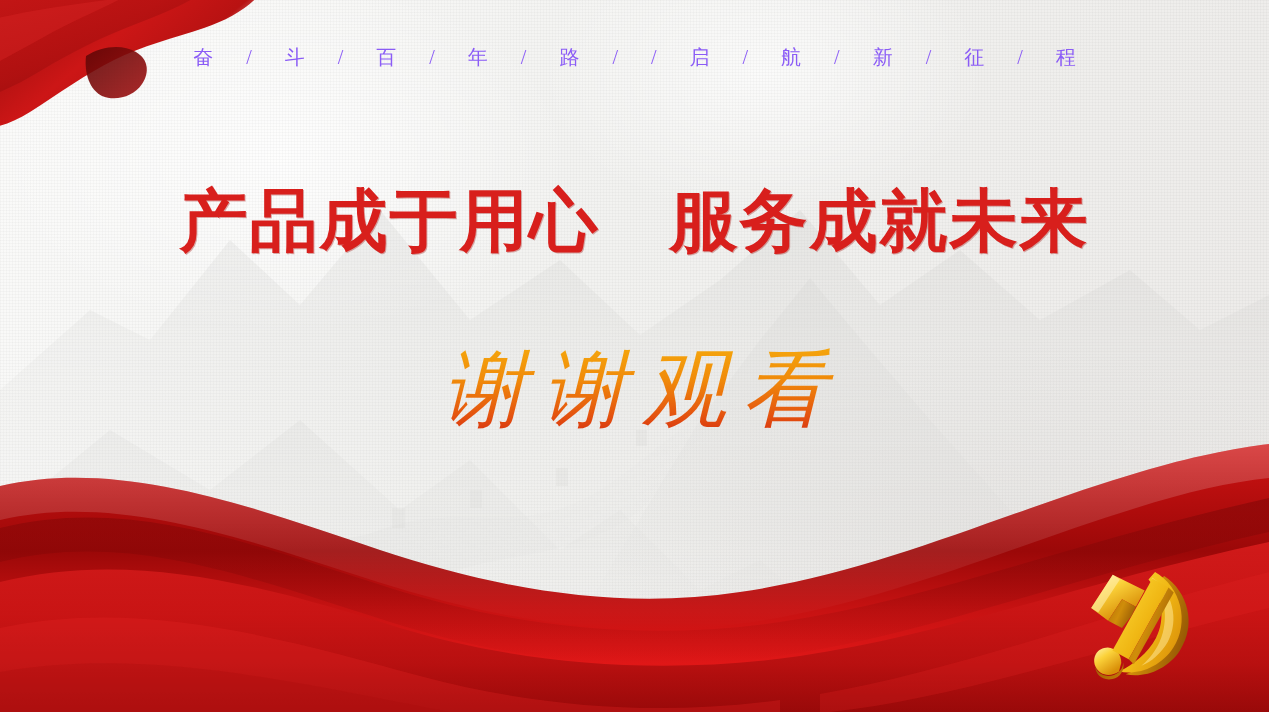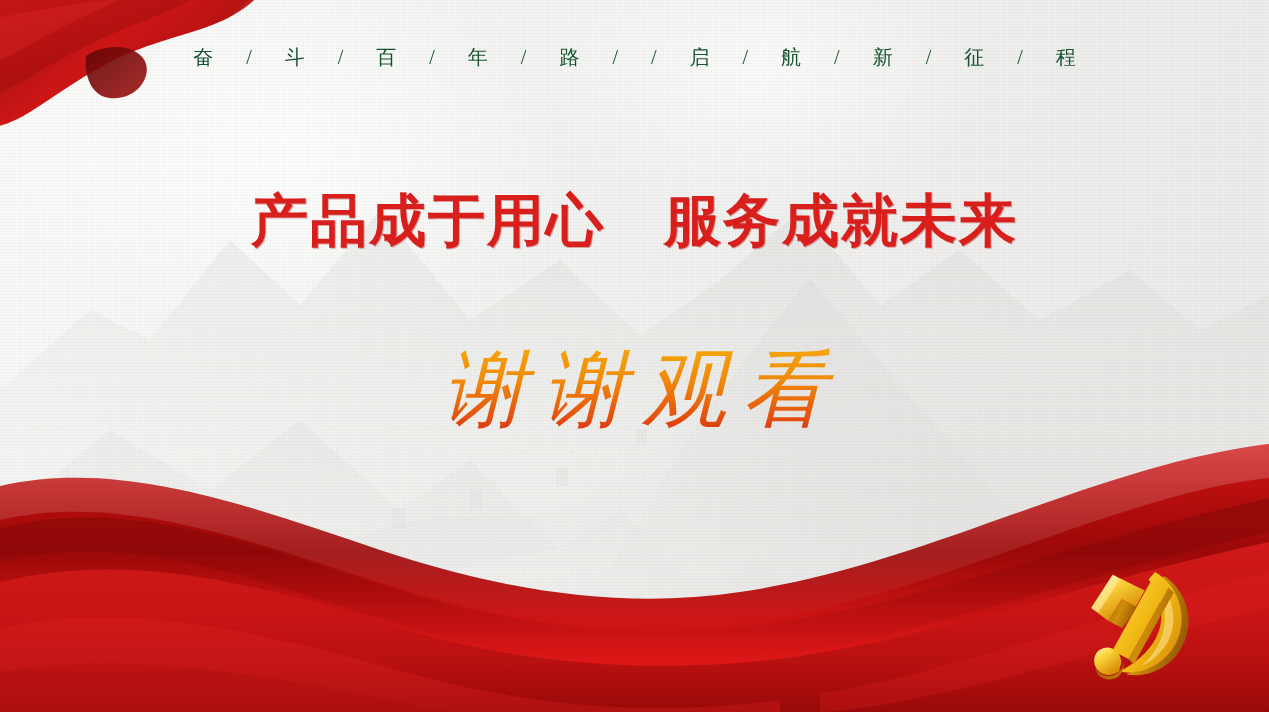--- a/index.html
+++ b/index.html
@@ -56,36 +56,36 @@
   .ribbon-bottom{
     position:absolute; left:0; bottom:0;
     width:1269px; height:280px;
   }
   .ribbon-bottom svg{ width:100%; height:100%; display:block; }
 
   
   .slogan{
     position:absolute; left:0; top:44px; width:1269px;
     text-align:center;
-    color:#14532d;
+    color:#8b5cf6;
     font-family:"Liberation Serif", serif;
     font-size:20px;
     letter-spacing:14px;
     text-indent:14px;
     white-space:pre;
     font-weight:400;
   }
 
   
   .headline{
     position:absolute; left:0; top:178px; width:1269px;
     text-align:center;
     font-family:"Liberation Sans", sans-serif;
     font-weight:bold;
-    font-size:57px;
+    font-size:68px;
     line-height:84px;
     color:#d81f1c;
     letter-spacing:2px;
     white-space:pre;
     text-shadow:1px 1px 0 rgba(160,20,16,.35);
   }
 
   
   .thanks{
     position:absolute; left:0; top:346px; width:1269px;

